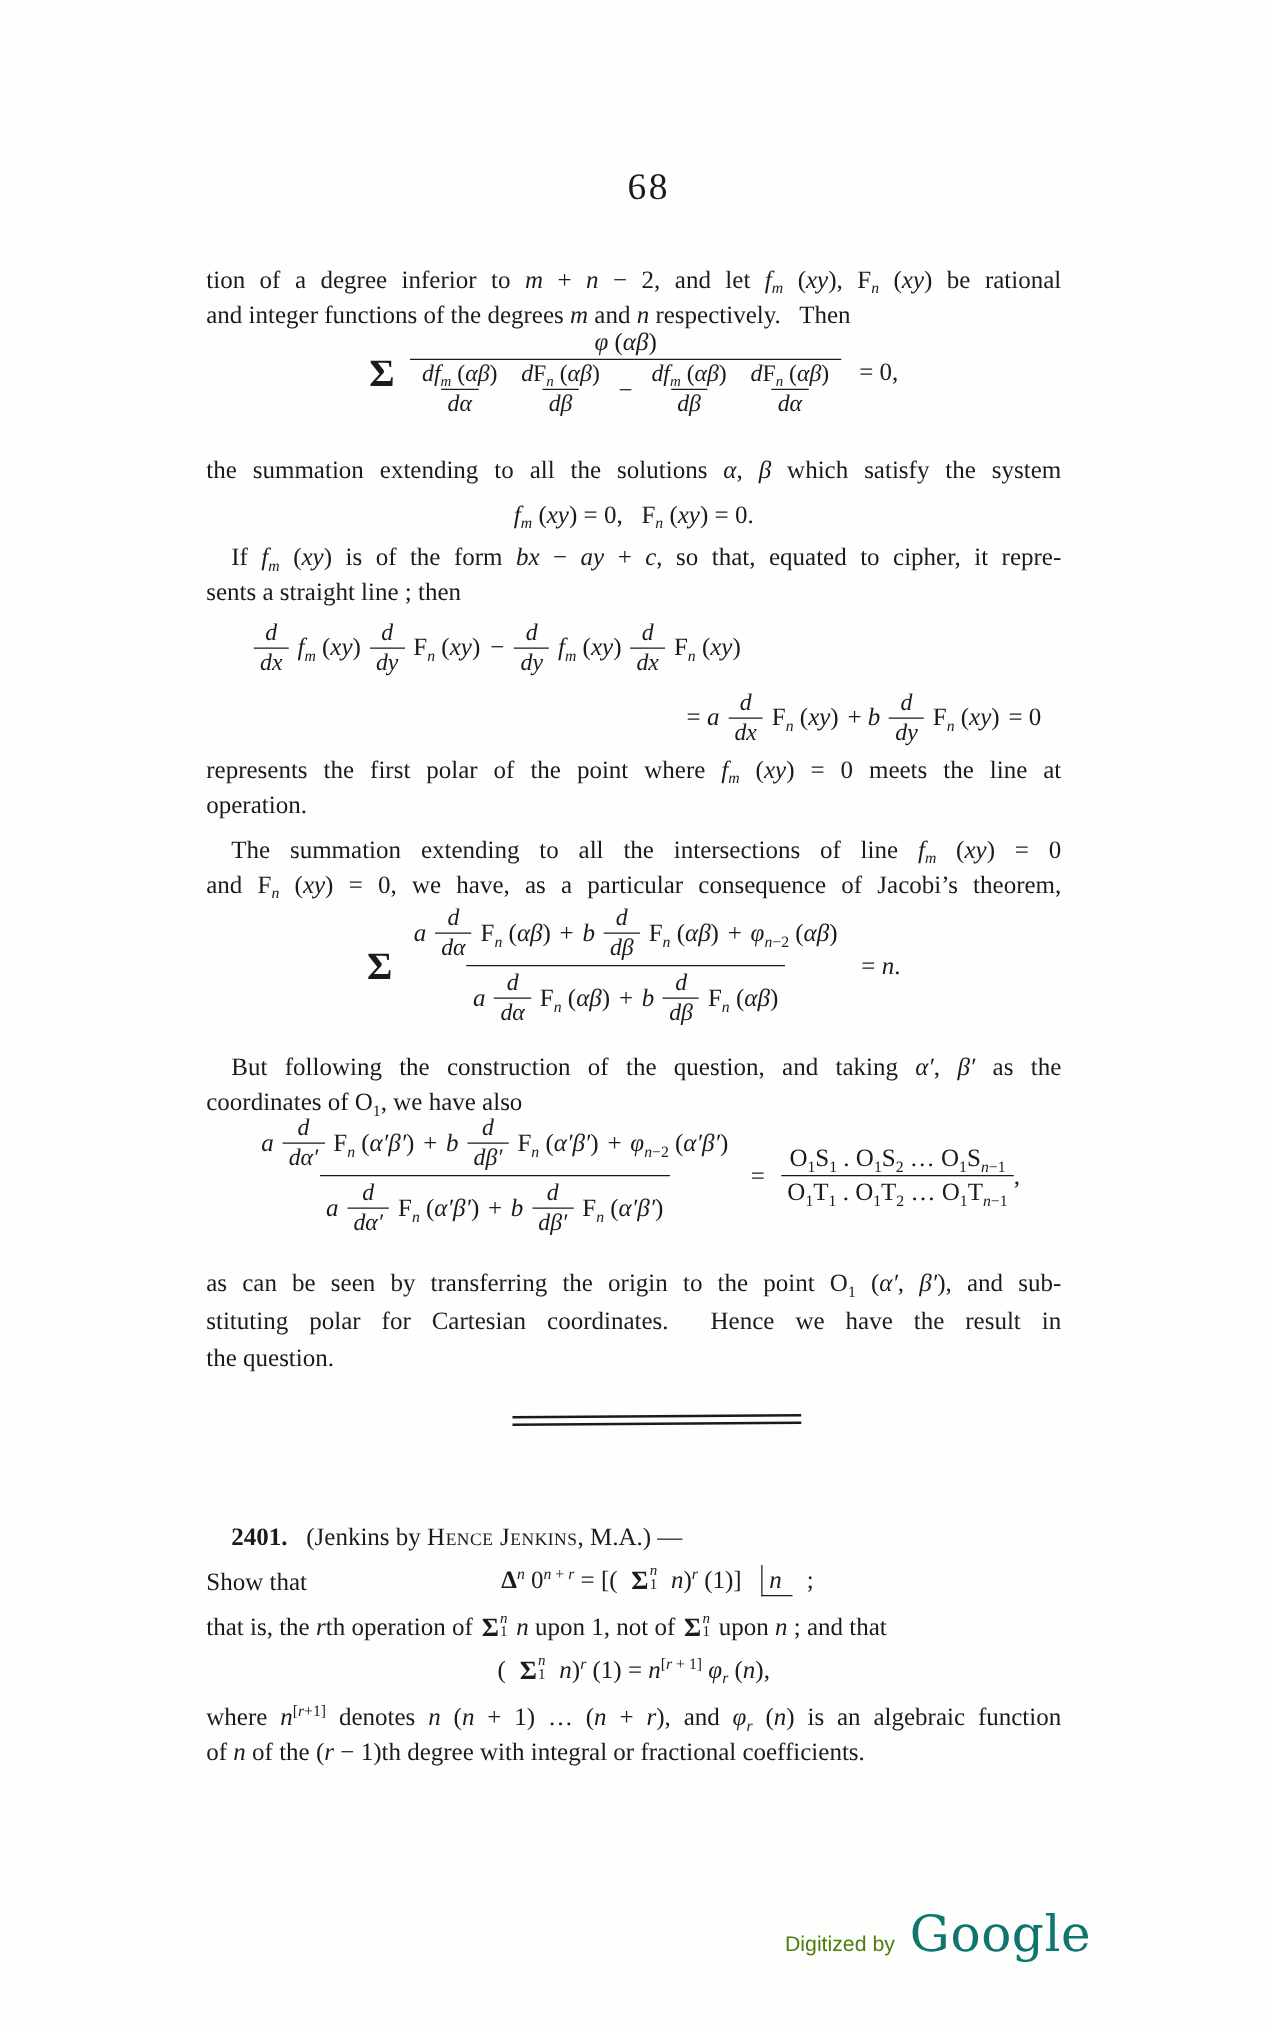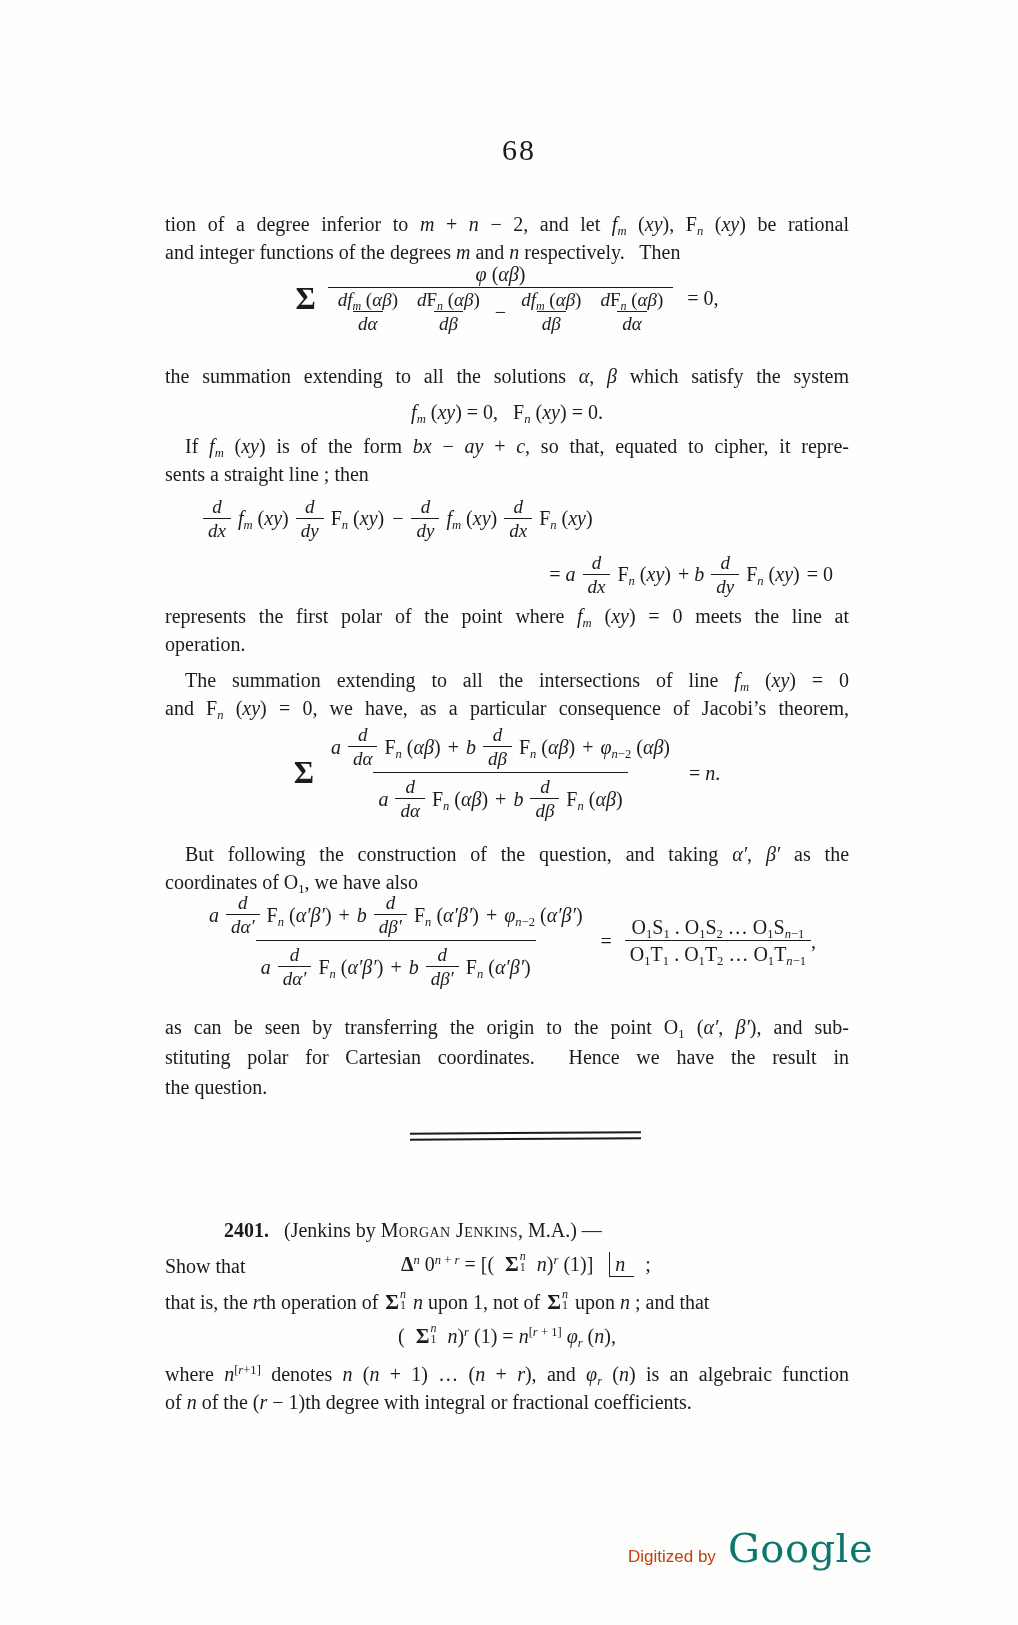--- a/index.html
+++ b/index.html
@@ -31,27 +31,27 @@
   .isg { display:inline-flex; align-items:center; }
   .isg .sg { font-weight:bold; font-size:21px; line-height:1; }
   .isg .lim { display:inline-flex; flex-direction:column; align-items:flex-start;
               font-size:12px; line-height:11px; margin-left:1px; transform:translateY(-2px); }
   .fact { display:inline-block; border-left:1.7px solid #1b1b1b;
           border-bottom:1.7px solid #1b1b1b; padding:1px 9px 1px 5px;
           margin-left:5px; line-height:22px; }
   .divider { position:absolute; top:1132px; left:410px; width:231px;
              transform:rotate(-0.35deg); }
   .dl { height:2.3px; background:#1b1b1b; margin-bottom:3.6px; }
-  .prob-num { font-weight:bold; padding-right:10px;margin-left:39px; }
+  .prob-num { font-weight:bold; padding-right:10px; }
   .sc { font-variant:small-caps; letter-spacing:0.4px; }
   .eq3row { display:flex; align-items:center; gap:7px; height:56px; }
   .gfoot { position:absolute; top:1534px; left:628px; display:flex;
            align-items:baseline; gap:12px; }
   .dig  { font-family:"Liberation Sans","DejaVu Sans",sans-serif; font-size:17px;
-          color:#c2410c; }
+          color:#4d7c0f; }
   .goog { font-family:"DejaVu Serif",serif; font-size:40px; color:#0f766e;
           letter-spacing:0.5px; }
 </style>
 </head>
 <body>
 
 <div class="page">
 
   <div class="pagenum">68</div>
 
@@ -245,21 +245,21 @@
   </div>
 
   <div class="divider">
     <div class="dl"></div>
     <div class="dl"></div>
   </div>
 
   <div class="tb" style="top:1216px">
     <div class="ln" style="text-indent:20px">
       <span class="prob-num">2401.</span>
-      <span>(Jenkins by </span><span class="sc">Morgan Jenkins</span><span>, M.A.) —</span>
+      <span>(Jenkins by </span><span class="sc">Hence Jenkins</span><span>, M.A.) —</span>
     </div>
   </div>
 
   <div class="tb" style="top:1250px">
     <div style="position:relative; height:34px">
       <span style="position:absolute; left:0; top:2px">Show that</span>
       <span class="row g4" style="position:absolute; left:236px; top:0">
         <span><b>Δ</b><sup><i>n</i></sup> 0<sup><i>n</i> + <i>r</i></sup> = [(</span>
         <span class="isg">
           <span class="sg">Σ</span>

